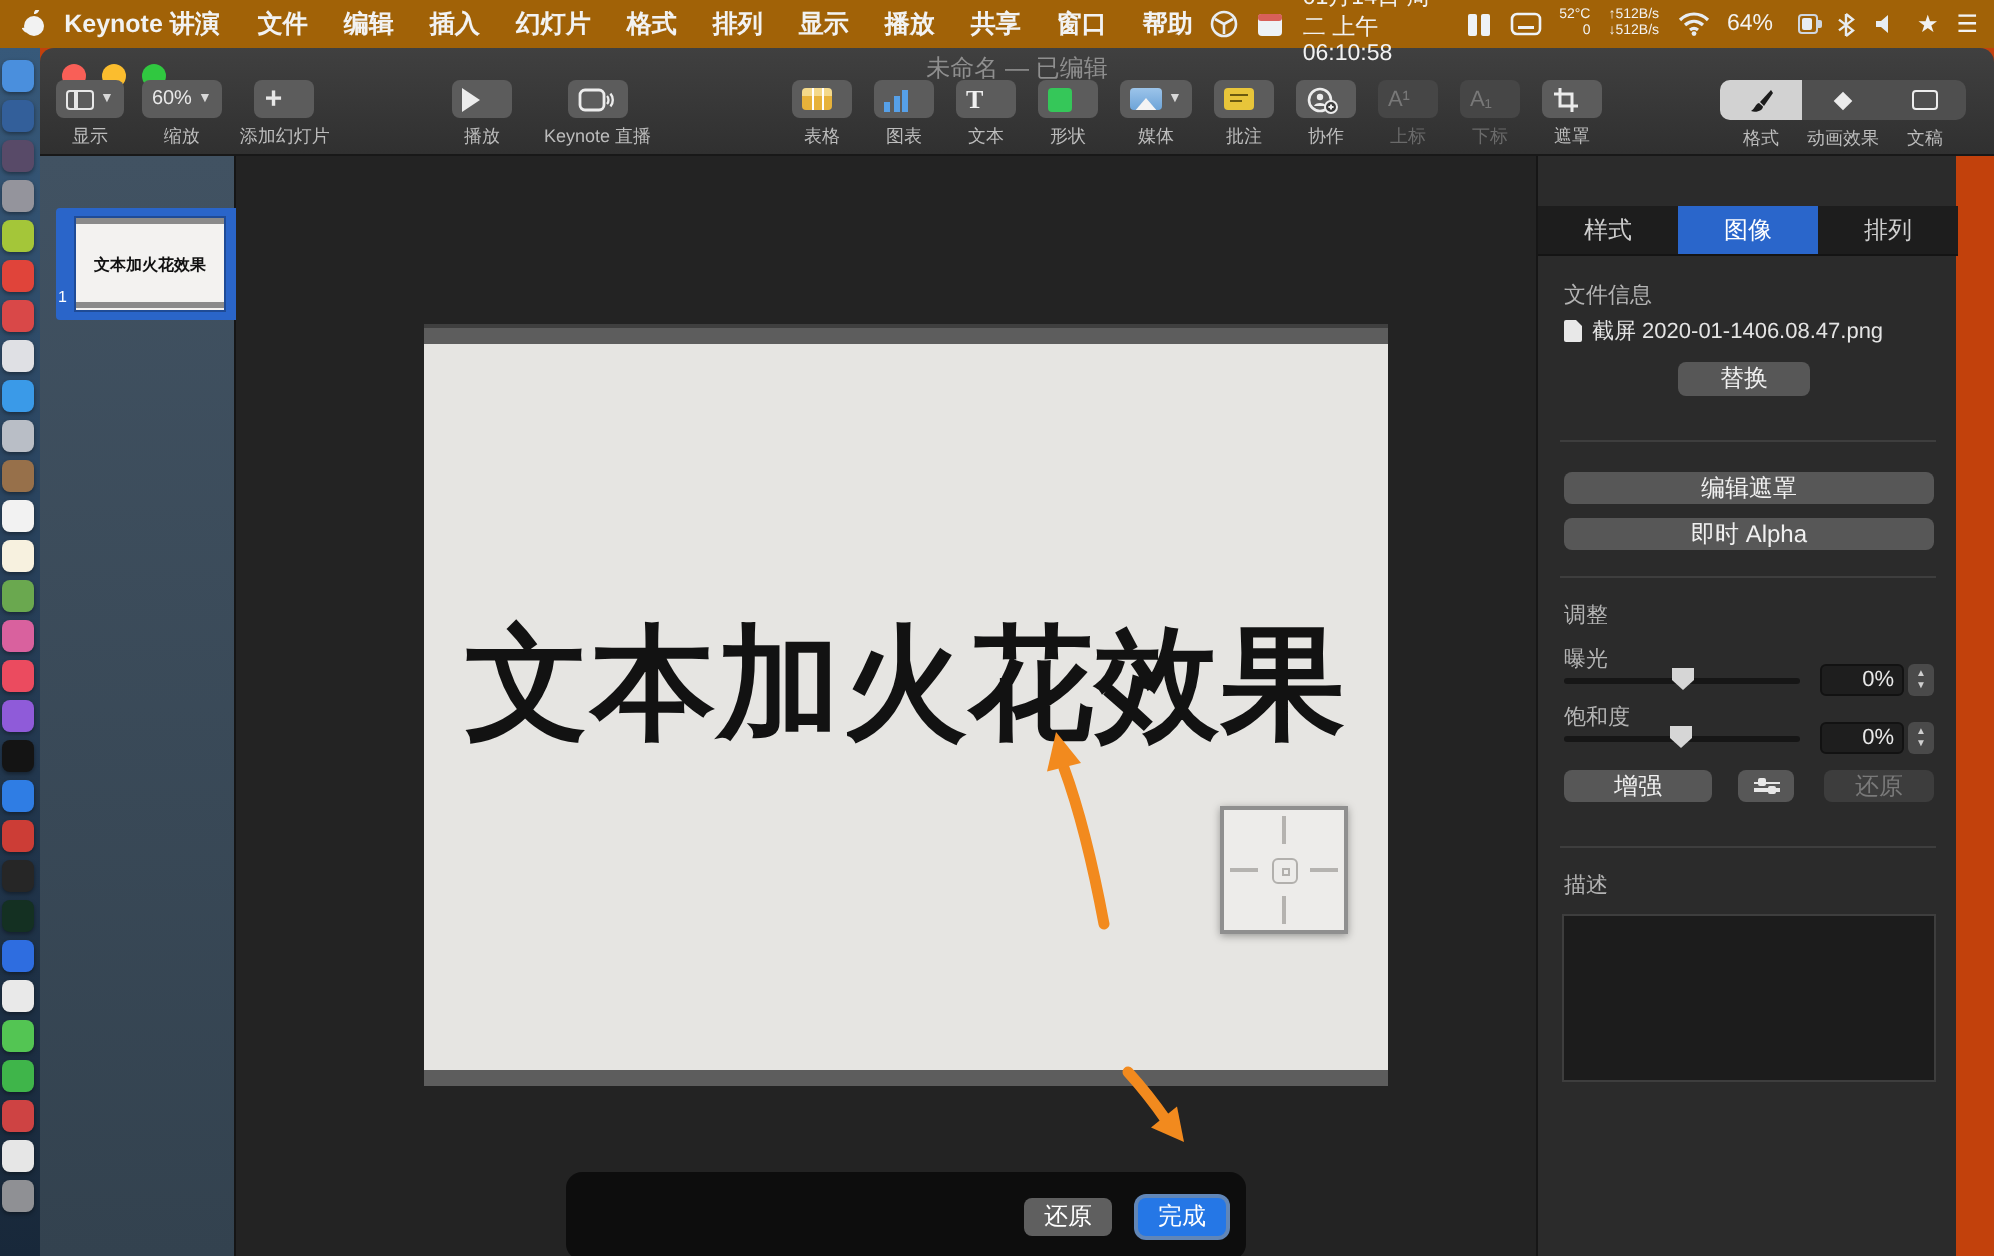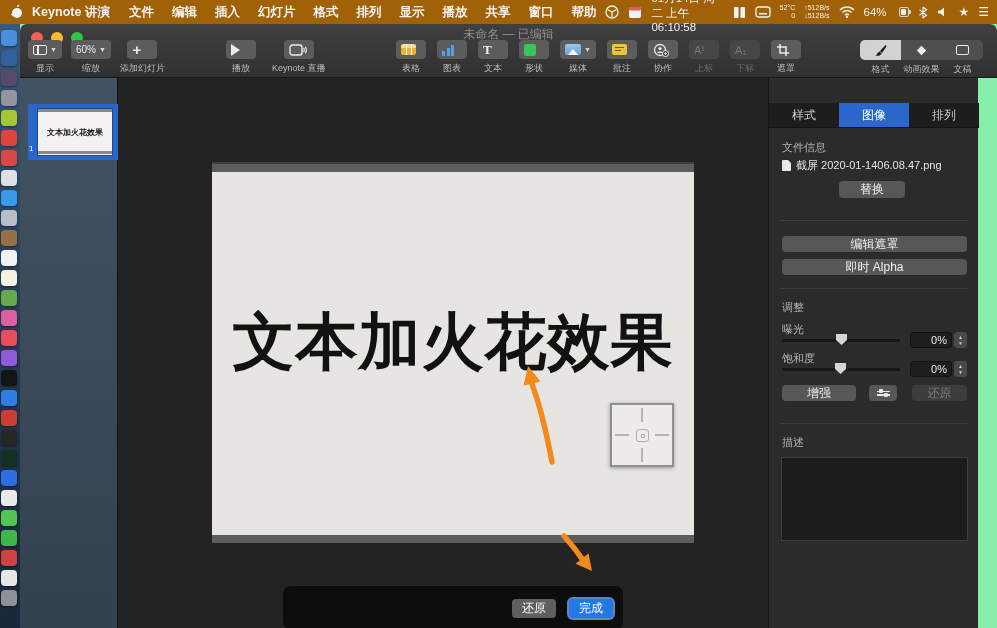--- a/index.html
+++ b/index.html
@@ -25,21 +25,21 @@
 
   
   .desktop { position:absolute; left:0; top:24px; width:21px; height:604px;
     background:linear-gradient(#37597a,#22374e 60%,#18283a); z-index:1; }
   .dock { position:absolute; left:1px; top:30px; width:19px; display:flex;
     flex-direction:column; gap:4px; z-index:2; }
   .dock-icon { width:16px; height:16px; border-radius:4px; box-shadow:0 1px 2px rgba(0,0,0,.4); }
 
   
   .window { position:absolute; left:20px; top:24px; width:977px; height:604px;
-    background:#86efac; z-index:5; }
+    background:#c2410c; z-index:5; }
 
   
   .toolbar { position:absolute; left:0; top:0; width:977px; height:54px;
     background:linear-gradient(#404040,#303030); border-bottom:1px solid #181818;
     border-radius:7px 7px 0 0; }
   .traffic { position:absolute; left:11px; top:8px; display:flex; gap:8px; }
   .tl { width:12px; height:12px; border-radius:50%; }
   .tl.red{background:#f95f57} .tl.yellow{background:#fbbd2e} .tl.green{background:#30c840}
   .win-title { position:absolute; left:0; right:0; top:2px; text-align:center;
     color:#8f8f8f; font-size:12px; }

